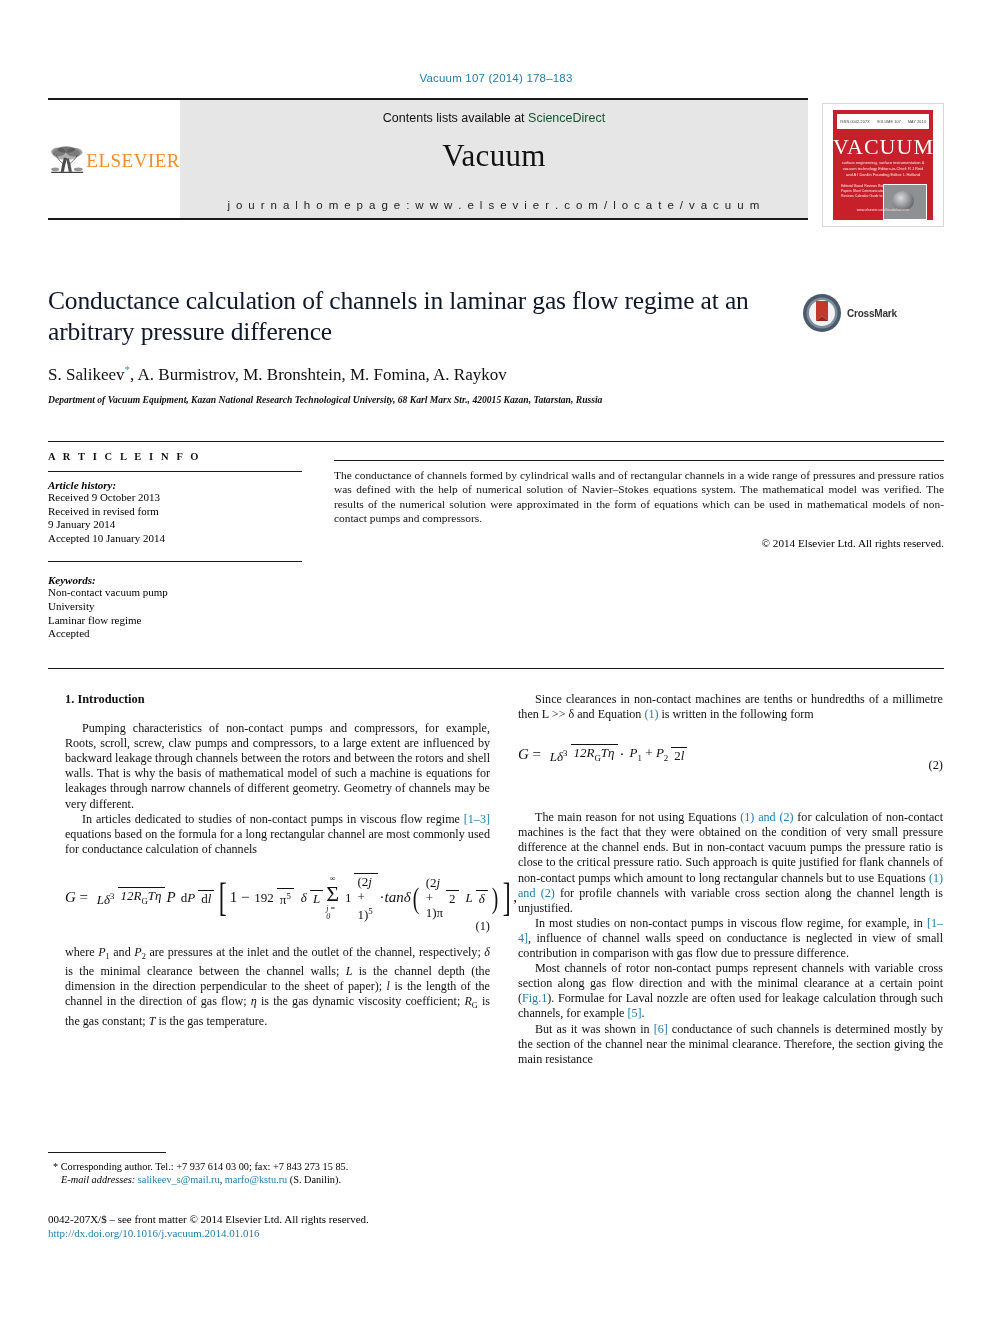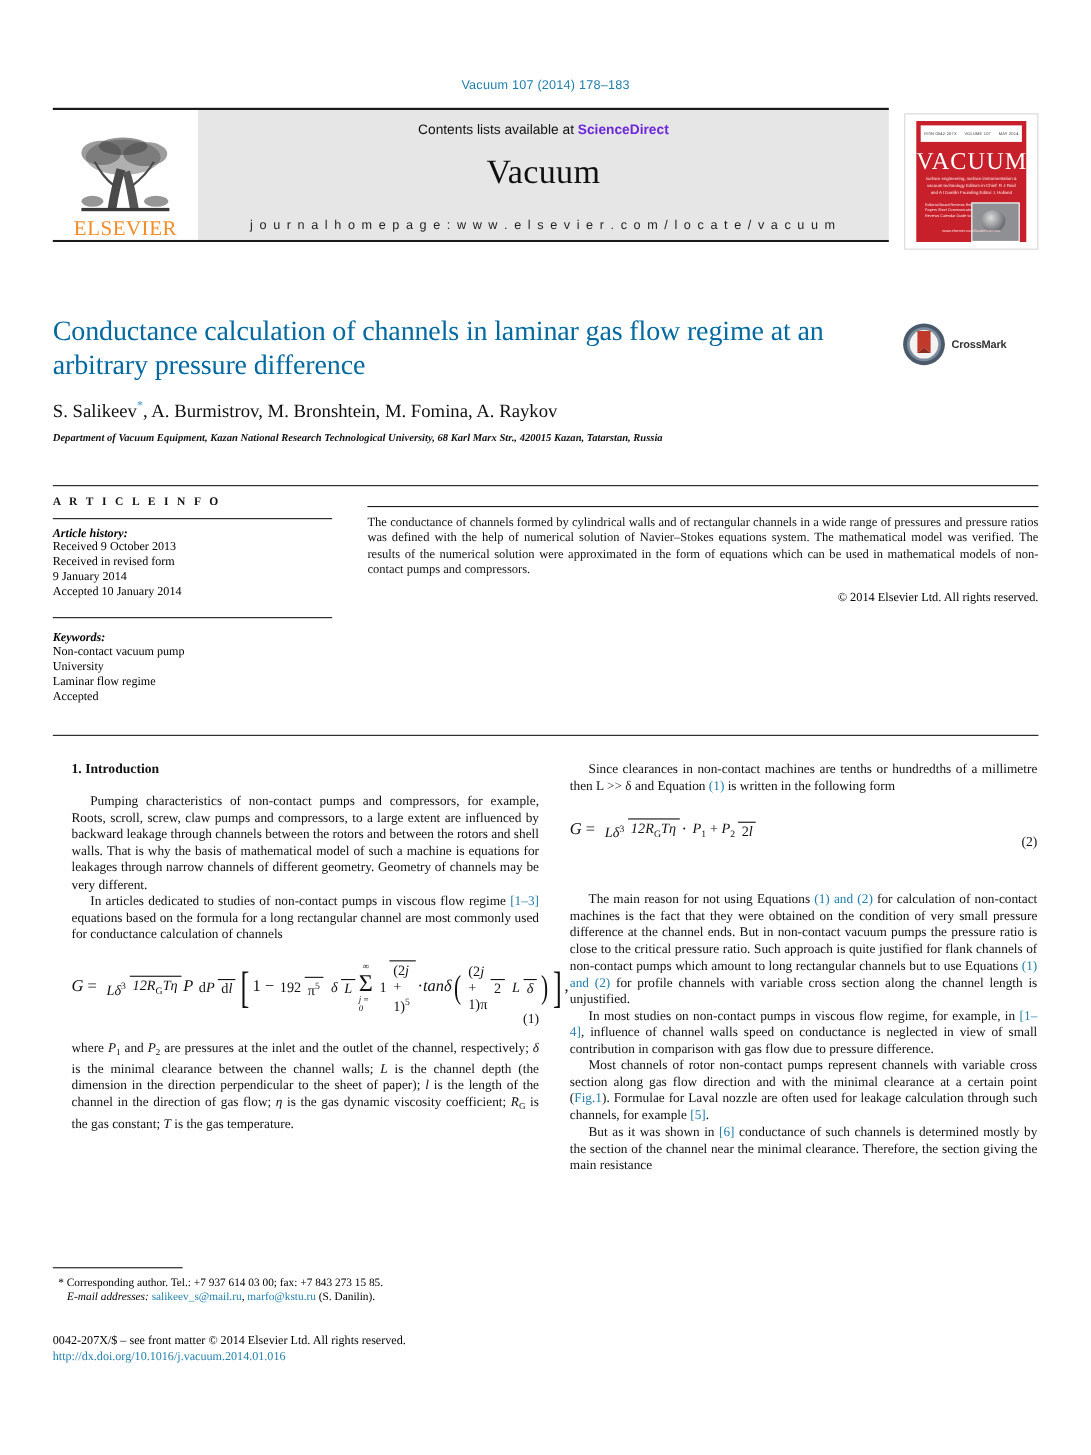--- a/index.html
+++ b/index.html
@@ -46,23 +46,23 @@
     height: 122px;
     box-sizing: border-box;
     display: flex;
     flex-direction: row;
   }
   .elsevier-block {
     width: 132px;
     flex: 0 0 132px;
     padding-top: 4px;
     display: flex;
-    flex-direction: column;
+    flex-direction: row;
     align-items: center;
-    justify-content: flex-end;
+    justify-content: flex-start;
     background: #ffffff;
   }
   .tree-svg { display:block; }
   .elsevier-word {
     font-family: "Liberation Serif", serif;
     font-size: 19px;
     letter-spacing: .5px;
     color: #f28c28;
     margin-top: -2px;
     line-height: 1;
@@ -73,22 +73,21 @@
     position: relative;
     text-align: center;
   }
   .contents-line {
     font-family: "Liberation Sans", sans-serif;
     font-size: 12.5px;
     padding-top: 11px;
     color: #111;
   }
   .contents-line .sd {
-    color: #6d28d9;
-    font-weight: bold;
+    color: #14532d;
   }
   .journal-name {
     font-family: "Liberation Serif", serif;
     font-size: 31px;
     margin-top: 13px;
     color: #111;
     letter-spacing: .3px;
   }
   .homepage-line {
     position: absolute;
@@ -170,21 +169,21 @@
   .title-wrap {
     position: absolute;
     top: 285px;
     left: 48px;
     width: 760px;
   }
   .paper-title {
     font-family: "Liberation Serif", serif;
     font-size: 25.5px;
     line-height: 31px;
-    color: #0369a1;
+    color: #0f172a;
     margin: 0;
     font-weight: 400;
     width: 745px;
     letter-spacing: -0.15px;
   }
   .authors {
     margin-top: 16px;
     font-family: "Liberation Serif", serif;
     font-size: 17px;
     color: #111;
@@ -196,21 +195,21 @@
     font-style: italic;
     font-size: 9.6px;
     color: #111;
     font-weight: bold;
   }
 
   
   .crossmark {
     position: absolute;
     top: 293px;
-    left: 820px;
+    left: 802px;
     display: flex;
     align-items: center;
   }
   .cm-label {
     margin-left: 5px;
     font-family: "Liberation Sans", sans-serif;
     font-size: 10px;
     font-weight: bold;
     color: #333;
     letter-spacing: -.2px;

